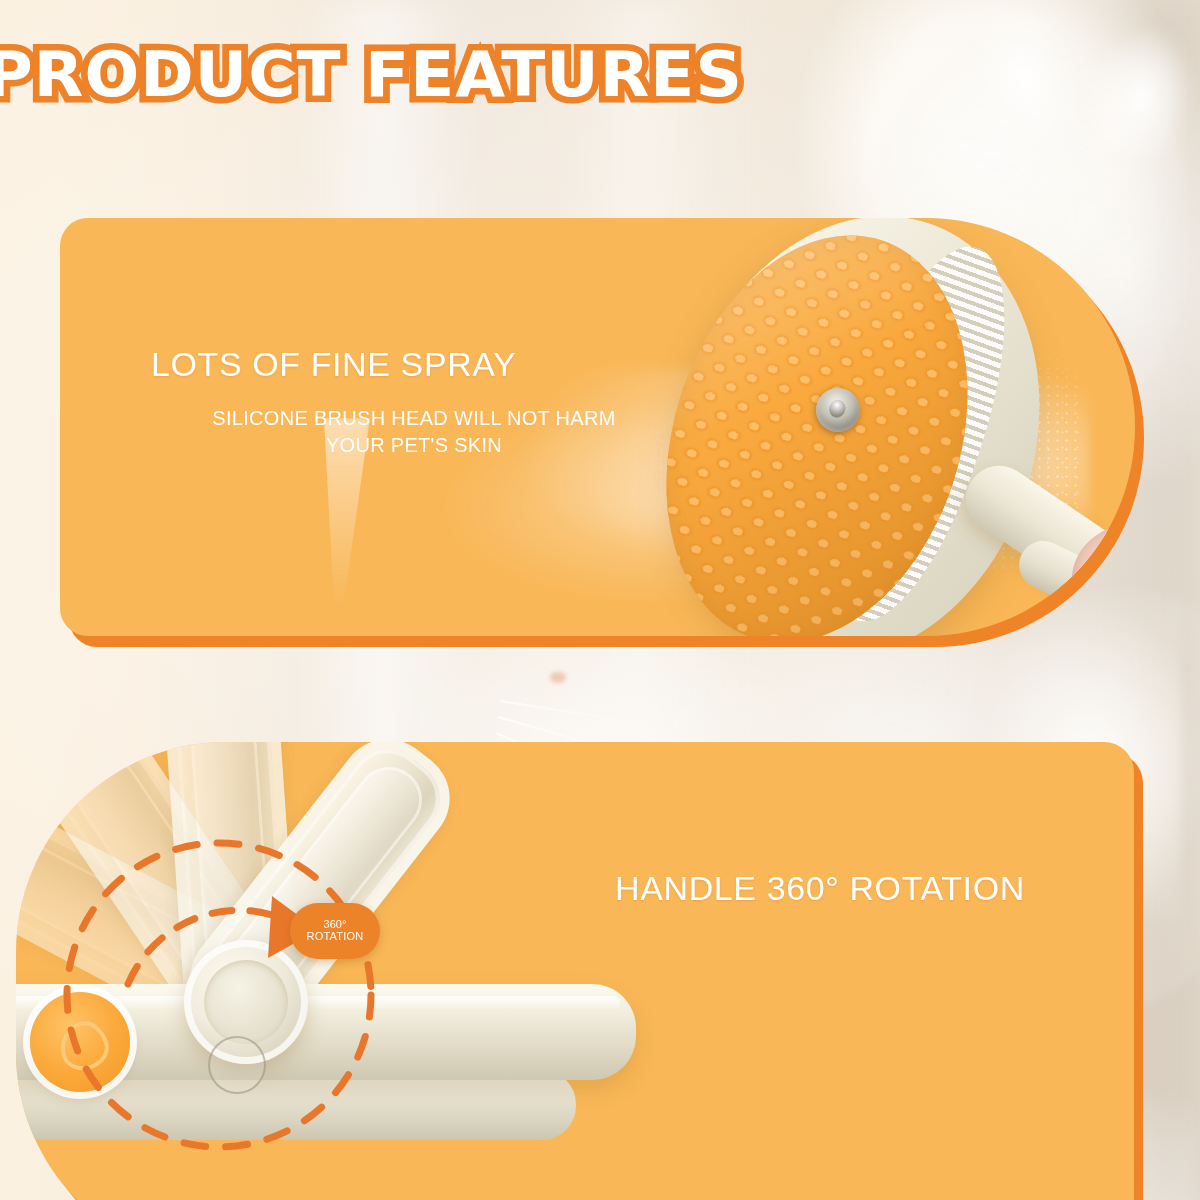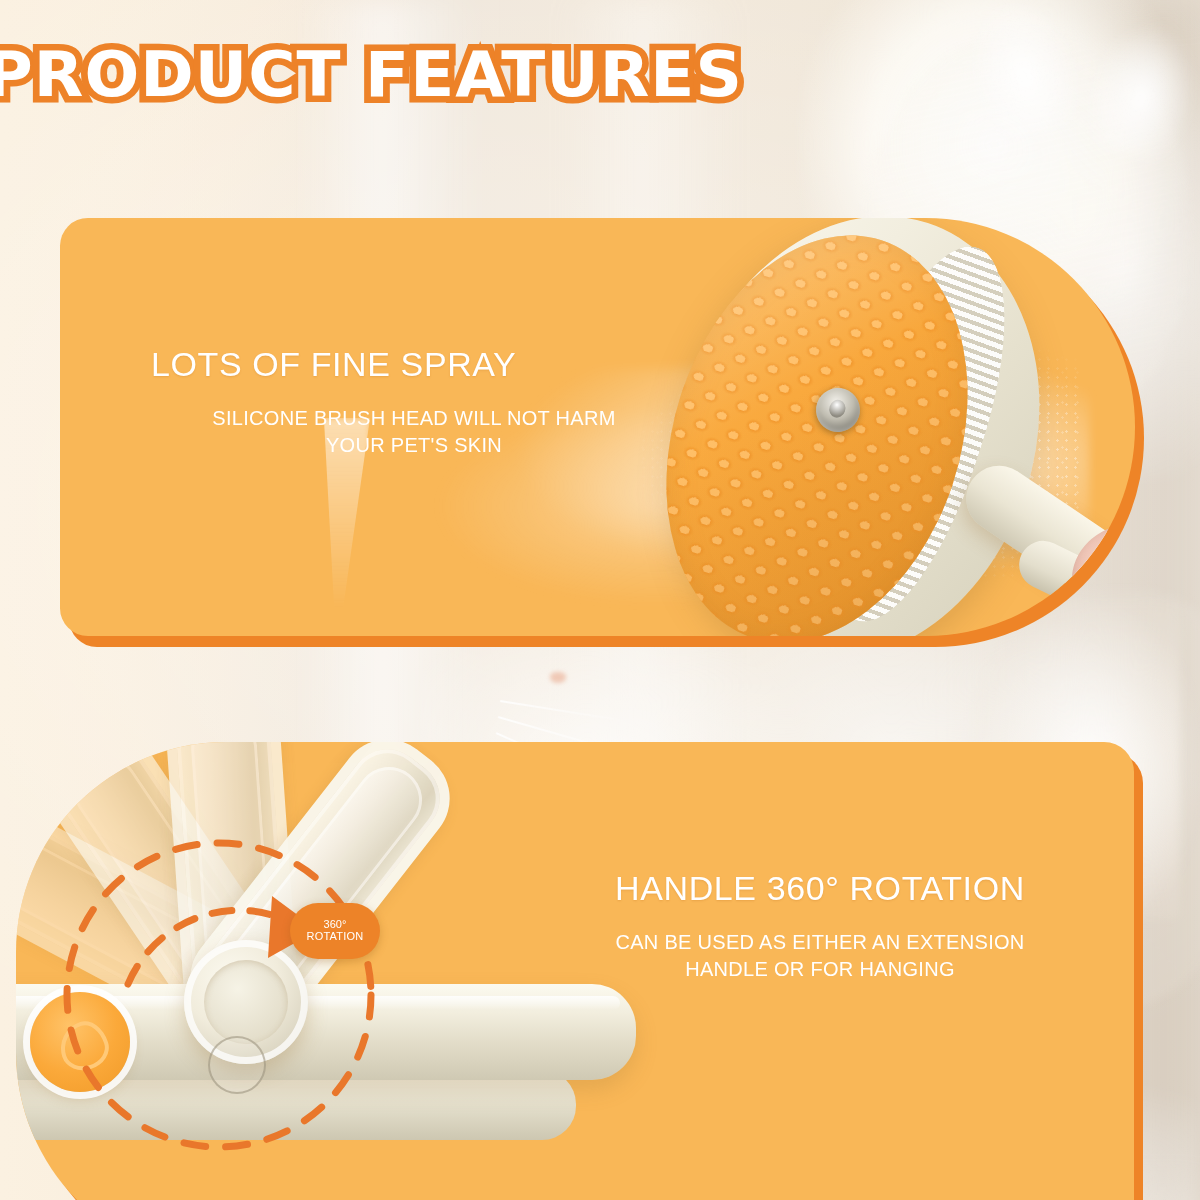--- a/index.html
+++ b/index.html
@@ -438,24 +438,20 @@
 
         <svg id="rot-arc" viewBox="0 0 230 180">
           <path d="M6 150 A 120 120 0 0 1 176 92" fill="none" stroke="#E9772B" stroke-width="7" stroke-dasharray="20 18" stroke-linecap="round"></path>
           <path d="M150 62 L196 96 L146 124 Z" fill="#E9772B"></path>
         </svg>
       </div>
     </div>
 
     <div class="card-text" id="rot-text">
       <div class="card-title">HANDLE 360° ROTATION</div>
-      <div class="card-sub">
-        <div>CAN BE USED AS EITHER AN EXTENSION</div>
-        <div>HANDLE OR FOR HANGING</div>
-      </div>
     </div>
 
   </div>
 </div>
 
 <div id="badge">
   <div class="b1">360°</div>
   <div class="b2">ROTATION</div>
 </div>
 

